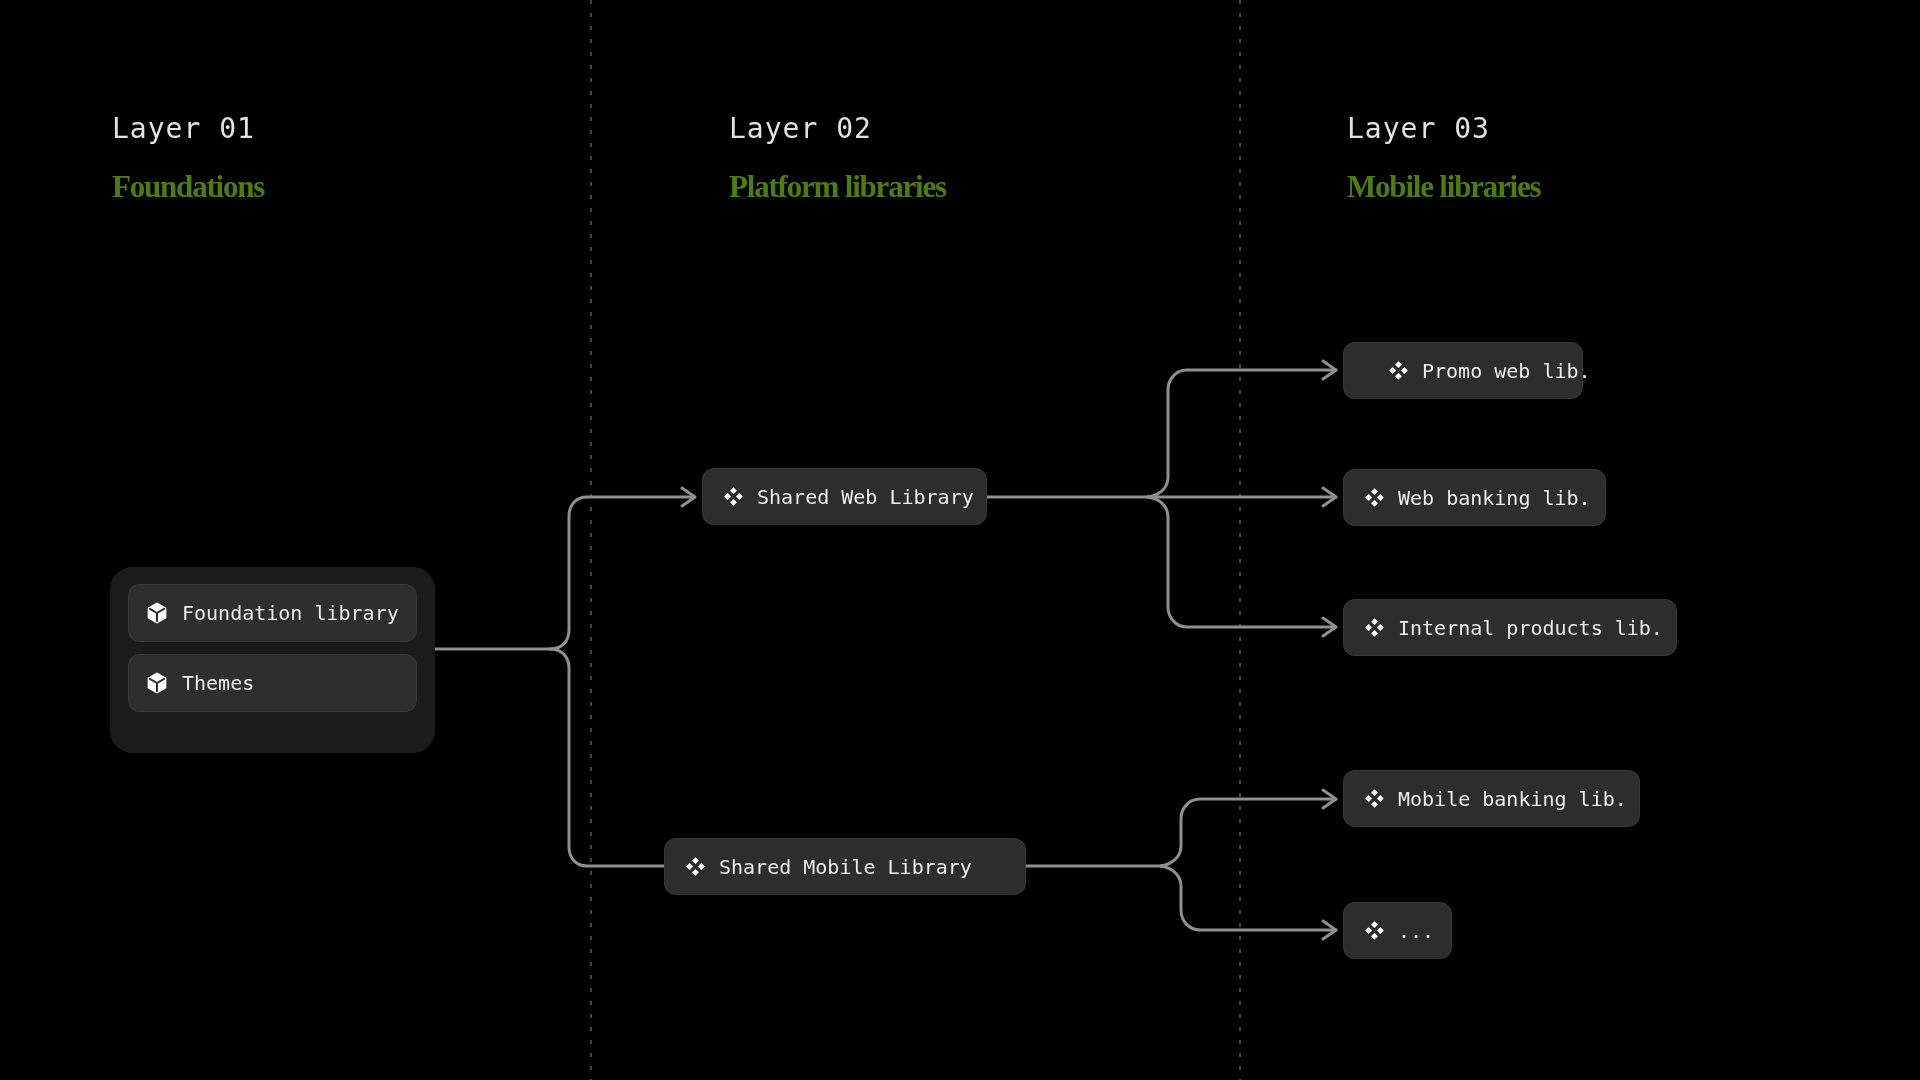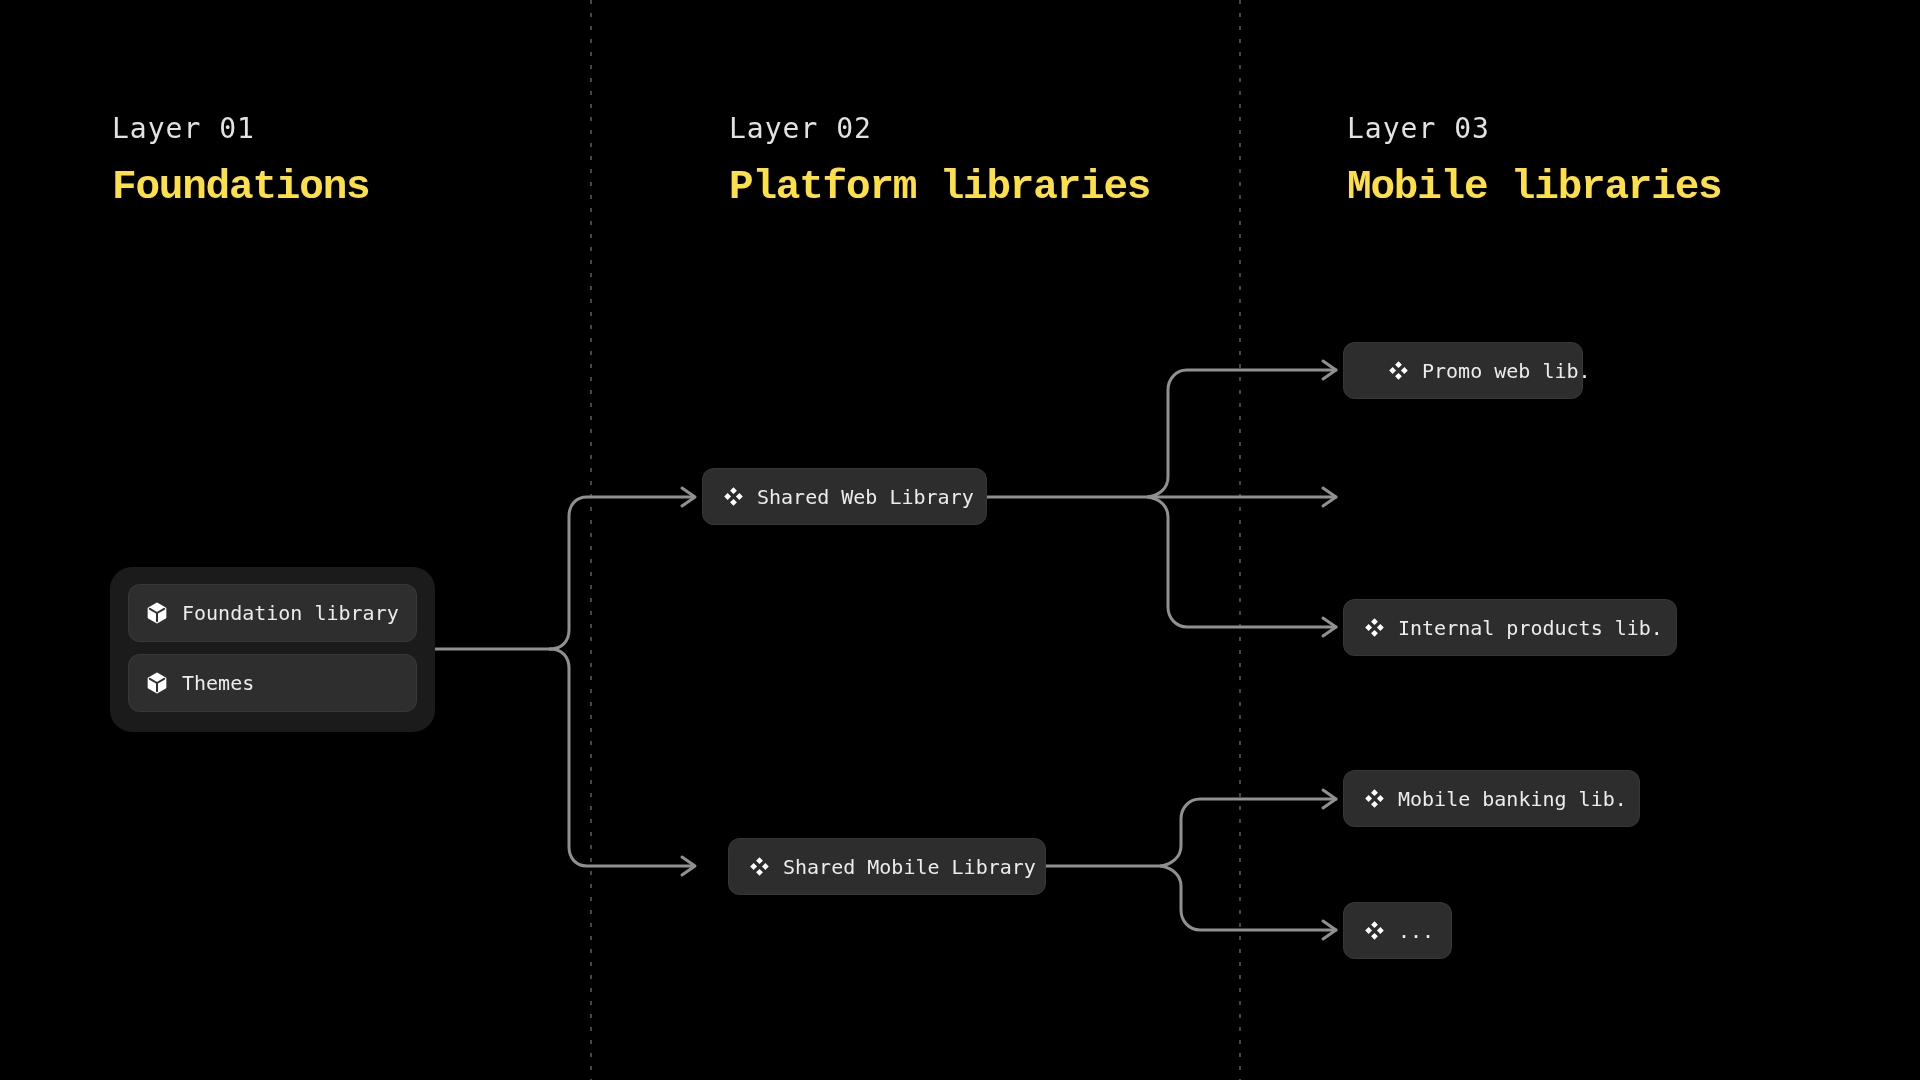--- a/index.html
+++ b/index.html
@@ -15,28 +15,28 @@
   .col-header { position: absolute; top: 112px; }
   .col-header.c1 { left: 112px; }
   .col-header.c2 { left: 703px; margin-left: 26px; }
   .col-header.c3 { left: 1347px; }
   .col-label {
     font: 28px/33px "DejaVu Sans Mono", monospace;
     color: #e2e2e2; letter-spacing: 1px;
   }
   .col-title {
     margin-top: 19px;
-    font-family: Liberation Mono, monospace;
-    font-weight: 700; font-size: 41px; line-height: 46px;
-    color: #fde047; letter-spacing: -1.2px;
+    font-family: Liberation Serif, serif;
+    font-weight: 700; font-size: 31px; line-height: 46px;
+    color: #4d7c0f; letter-spacing: -1.2px;
   }
 
   
   .group {
-    position: absolute; left: 110px; top: 567px; width: 325px; height: 165px;
+    position: absolute; left: 110px; top: 567px; width: 325px; height: 186px;
     background: #1b1b1b; border-radius: 22px;
     padding: 17px 18px; display: flex; flex-direction: column; gap: 12px;
   }
   .gitem {
     flex: none; height: 58px; background: #2e2e2e; border-radius: 12px;
     display: flex; align-items: center; gap: 14px; padding: 0 17px;
     border: 1px solid rgba(255,255,255,0.05);
   }
 
   
@@ -119,36 +119,44 @@
   </div>
 
   <div class="node" style="left:702px; top:468px; width:285px;">
     <span class="icon">
       <svg width="21" height="21" viewBox="0 0 24 24" fill="#fff">
         <path d="M12 1.4 L15.9 5.3 L12 9.2 L8.1 5.3 Z M5.3 8.1 L9.2 12 L5.3 15.9 L1.4 12 Z M18.7 8.1 L22.6 12 L18.7 15.9 L14.8 12 Z M12 14.8 L15.9 18.7 L12 22.6 L8.1 18.7 Z"></path>
       </svg>
     </span>
     <span class="nlabel">Shared Web Library</span>
   </div>
-  <div class="node" style="left:728px; top:838px; width:318px;">
+  <div class="node" style="left:664px; top:838px; width:362px;">
     <span class="icon">
       <svg width="21" height="21" viewBox="0 0 24 24" fill="#fff">
         <path d="M12 1.4 L15.9 5.3 L12 9.2 L8.1 5.3 Z M5.3 8.1 L9.2 12 L5.3 15.9 L1.4 12 Z M18.7 8.1 L22.6 12 L18.7 15.9 L14.8 12 Z M12 14.8 L15.9 18.7 L12 22.6 L8.1 18.7 Z"></path>
       </svg>
     </span>
     <span class="nlabel">Shared Mobile Library</span>
   </div>
 
   <div class="node" style="left:1343px; top:342px; width:240px;padding-left:44px;">
     <span class="icon">
       <svg width="21" height="21" viewBox="0 0 24 24" fill="#fff">
         <path d="M12 1.4 L15.9 5.3 L12 9.2 L8.1 5.3 Z M5.3 8.1 L9.2 12 L5.3 15.9 L1.4 12 Z M18.7 8.1 L22.6 12 L18.7 15.9 L14.8 12 Z M12 14.8 L15.9 18.7 L12 22.6 L8.1 18.7 Z"></path>
       </svg>
     </span>
     <span class="nlabel">Promo web lib.</span>
+  </div>
+  <div class="node" style="left:1343px; top:469px; width:263px;">
+    <span class="icon">
+      <svg width="21" height="21" viewBox="0 0 24 24" fill="#fff">
+        <path d="M12 1.4 L15.9 5.3 L12 9.2 L8.1 5.3 Z M5.3 8.1 L9.2 12 L5.3 15.9 L1.4 12 Z M18.7 8.1 L22.6 12 L18.7 15.9 L14.8 12 Z M12 14.8 L15.9 18.7 L12 22.6 L8.1 18.7 Z"></path>
+      </svg>
+    </span>
+    <span class="nlabel">Web banking lib.</span>
   </div>
   <div class="node" style="left:1343px; top:599px; width:334px;text-align:right;">
     <span class="icon">
       <svg width="21" height="21" viewBox="0 0 24 24" fill="#fff">
         <path d="M12 1.4 L15.9 5.3 L12 9.2 L8.1 5.3 Z M5.3 8.1 L9.2 12 L5.3 15.9 L1.4 12 Z M18.7 8.1 L22.6 12 L18.7 15.9 L14.8 12 Z M12 14.8 L15.9 18.7 L12 22.6 L8.1 18.7 Z"></path>
       </svg>
     </span>
     <span class="nlabel">Internal products lib.</span>
   </div>
   <div class="node" style="left:1343px; top:770px; width:297px;">

